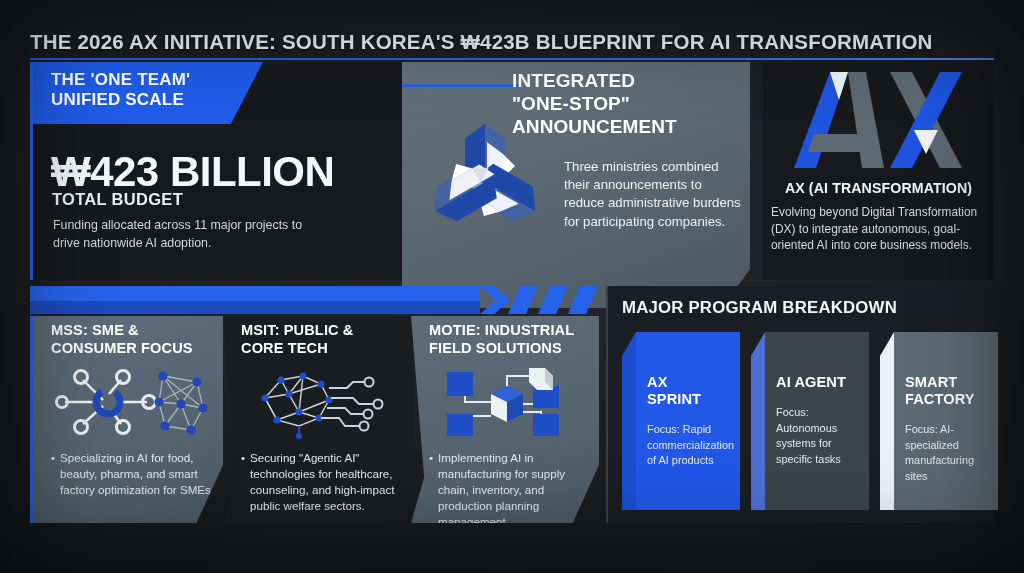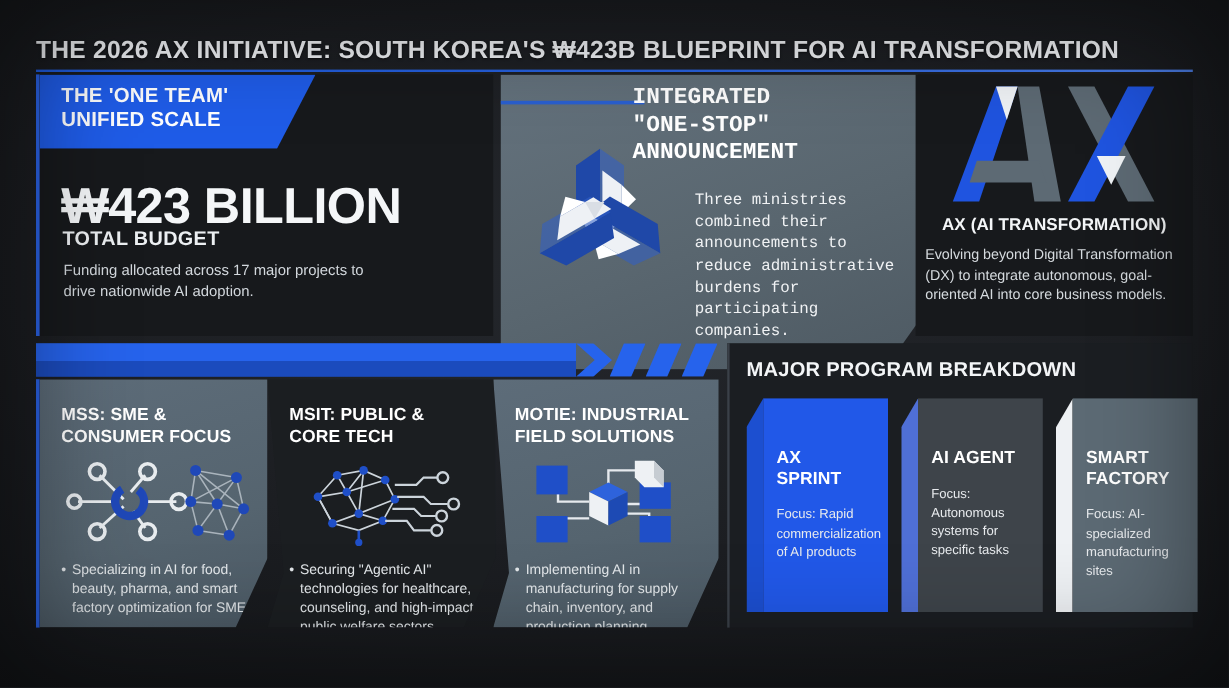--- a/index.html
+++ b/index.html
@@ -103,25 +103,24 @@
     left: 20px; top: 155px;
     width: 260px;
     color: #d3d8dd;
     font-size: 12.4px;
     line-height: 1.42;
   }
 
   
   .onestop-card {
     position: absolute;
-    left: 387px; top: 0;
+    left: 372px; top: 0;
     width: 348px; height: 246px;
     background: linear-gradient(160deg, #64727d 0%, #59666f 55%, #4e5a63 100%);
     clip-path: polygon(0 0, 100% 0, 100% 84%, 92% 100%, 0 100%);
-    font-family: Liberation Mono, monospace;
   }
   .onestop-rule {
     position: absolute;
     left: 0; top: 22px;
     width: 120px; height: 3px;
     background: #2a5fd0;
   }
   .onestop-head {
     position: absolute;
     right: 6px; top: 8px;
@@ -211,21 +210,21 @@
   .ministries {
     position: absolute;
     left: 30px; top: 316px;
     width: 566px; height: 207px;
     border-left: 3px solid #2a62e6;
   }
   .min-col {
     position: absolute;
     top: 0;
     width: 190px; height: 207px;
-    padding: 22px 14px 0 18px;
+    padding: 6px 14px 0 18px;
   }
   .min-col.a {
     left: 0;
     background: linear-gradient(165deg, #5d6c79 0%, #55646f 60%, #4c5a65 100%);
     clip-path: polygon(0 0, 100% 0, 100% 72%, 86% 100%, 0 100%);
   }
   .min-col.b {
     left: 190px;
     background: #1b1e21;
     clip-path: polygon(0 0, 100% 0, 100% 72%, 86% 100%, 0 100%, 7% 78%);
@@ -338,21 +337,21 @@
 
   <div class="top-row">
 
     <div class="budget-card">
       <div class="budget-ribbon">
         <span>THE 'ONE TEAM'</span>
         <span>UNIFIED SCALE</span>
       </div>
       <div class="budget-amount">₩423 BILLION</div>
       <div class="budget-sub">TOTAL BUDGET</div>
-      <div class="budget-body">Funding allocated across 17 major projects to drive nationwide AI adoption.</div>
+      <div class="budget-body">Funding allocated across 11 major projects to drive nationwide AI adoption.</div>
     </div>
 
     <div class="onestop-card">
       <div class="onestop-rule"></div>
 
       <svg class="trident" viewBox="0 0 150 150">
         <g transform="translate(75,76)">
 
           <g>
             <polygon points="0,-58 -20,-44 -20,2 0,10" fill="#1f48a8"></polygon>

